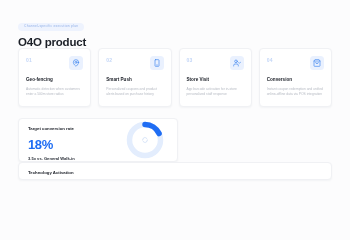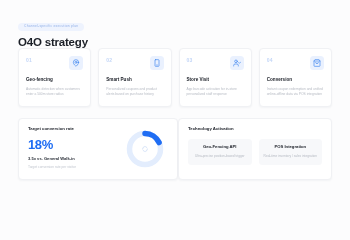--- a/index.html
+++ b/index.html
@@ -80,20 +80,21 @@
     color: #b6bac3;
   }
 
   
   .panel-row {
     position: absolute;
     left: 18px; top: 118px;
     width: 314px; height: 62px;
     display: flex;
     gap: 0;
+    flex-direction: column;
   }
   .panel {
     background: #ffffff;
     border: .5px solid #f0f1f4;
     border-radius: 4px;
     box-shadow: 0 1px 2px rgba(24,40,80,.045);
     padding: 8px 9px;
     position: relative;
     overflow: hidden;
   }
@@ -149,21 +150,21 @@
     line-height: 1.5;
     color: #b6bac3;
   }
 </style>
 </head>
 <body>
 
 <div class="page">
 
   <span class="badge">Channel-specific execution plan</span>
-  <div class="page-title">O4O strategy</div>
+  <div class="page-title">O4O product</div>
 
   
   <div class="card-row">
 
     <div class="card">
       <div class="card-top">
         <span class="card-num">01</span>
         <span class="icon-box">
           <svg width="8" height="8" viewBox="0 0 24 24" fill="none" stroke="#3d85f0" stroke-width="2" stroke-linecap="round" stroke-linejoin="round">
             <path d="M20 10c0 6-8 12-8 12s-8-6-8-12a8 8 0 0 1 16 0z"></path>

